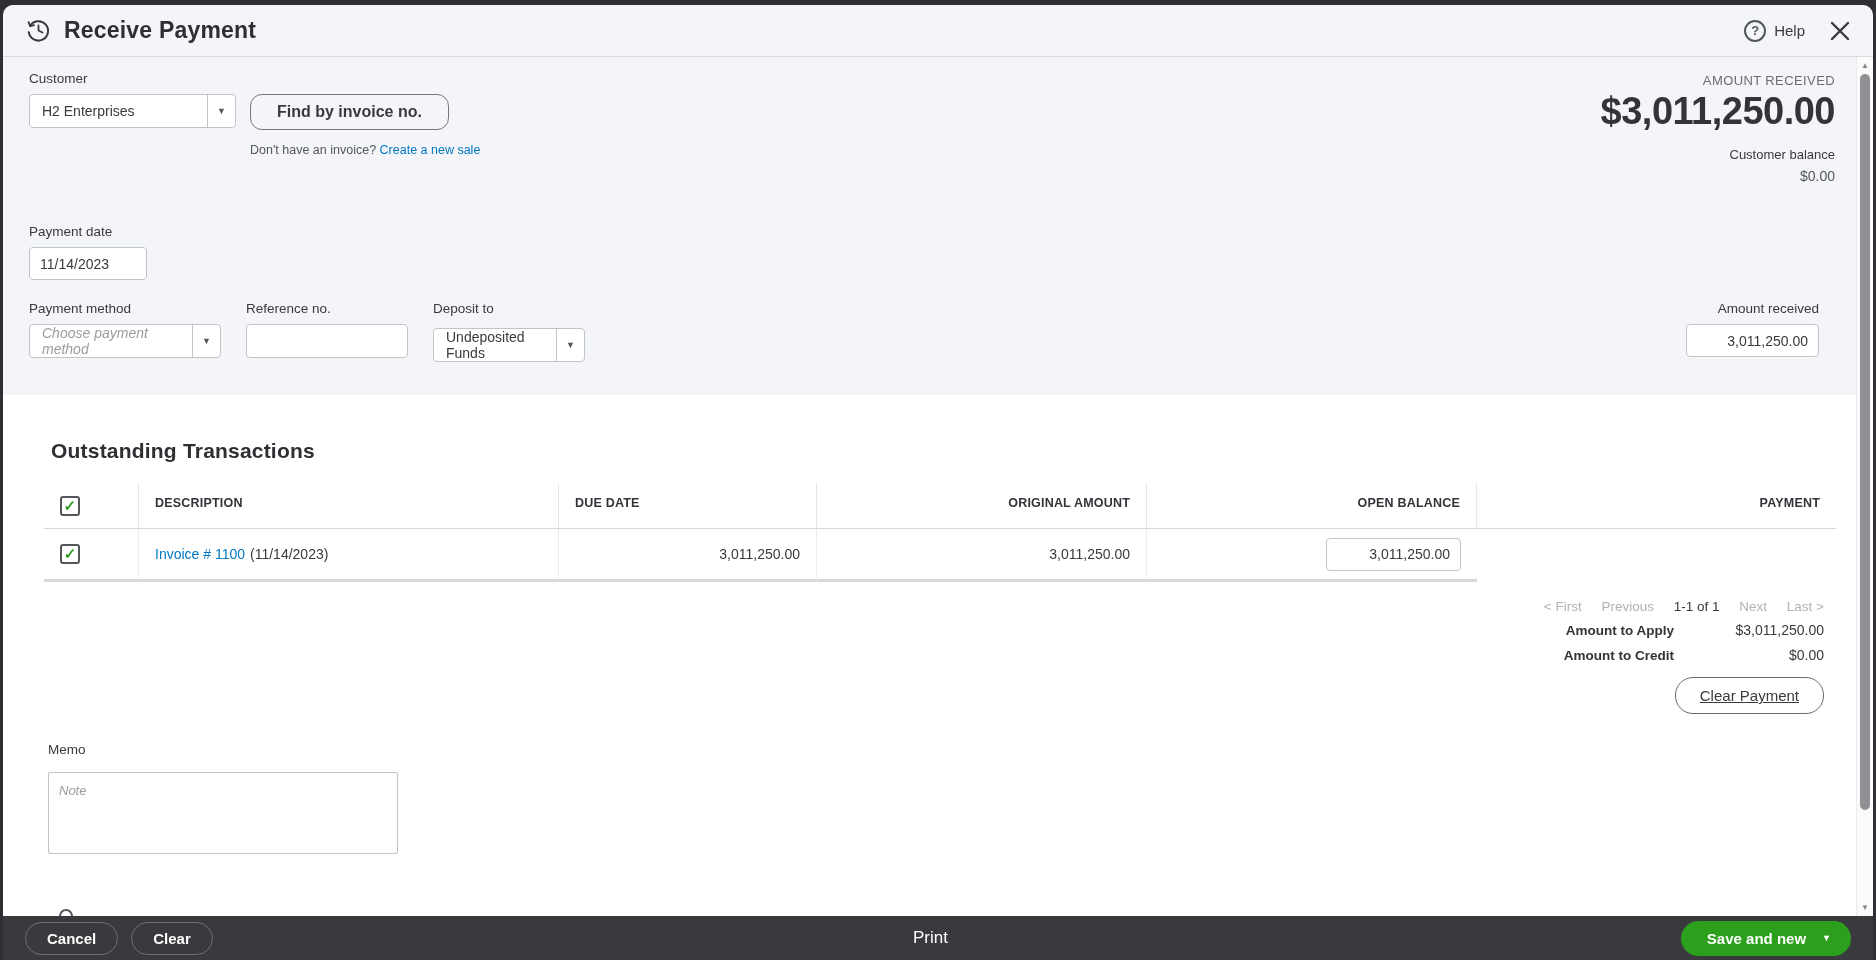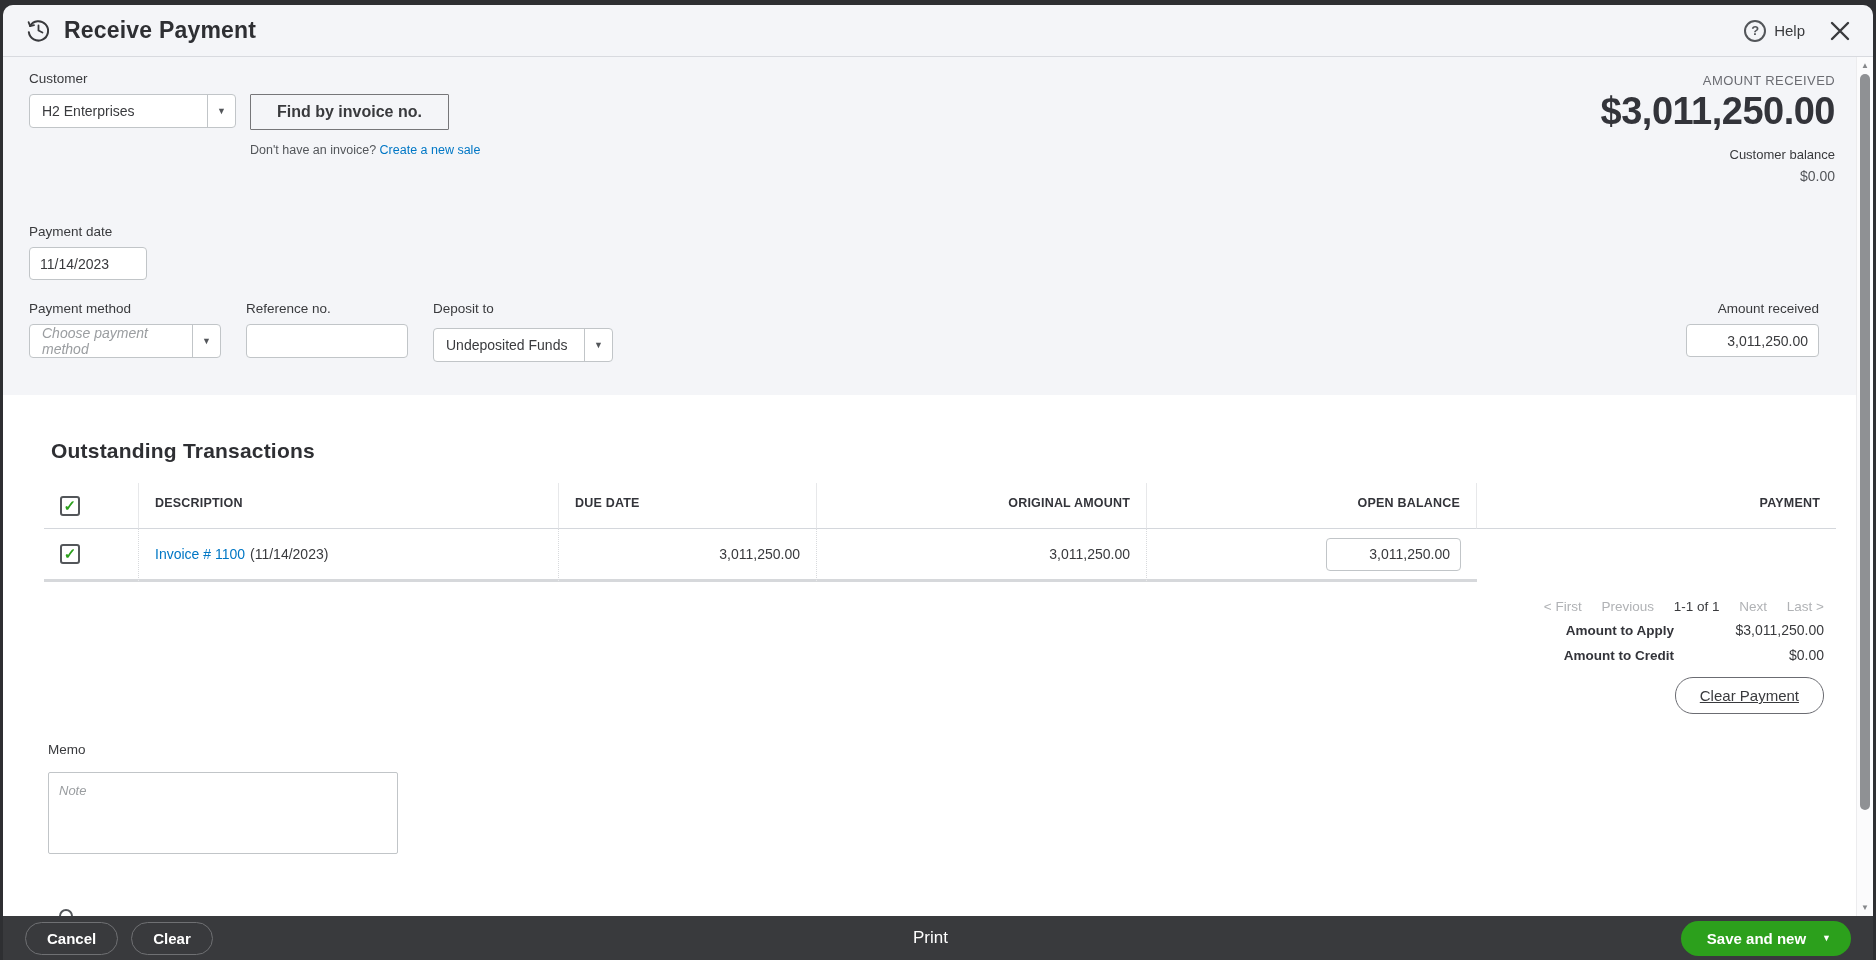--- a/index.html
+++ b/index.html
@@ -38,40 +38,40 @@
   .field-label { font-size:13.5px; color:#393a3d; margin-bottom:8px; }
   .select-box { height:34px; background:#fff; border:1px solid #c1c5c8; border-radius:4px;
                 display:flex; align-items:stretch; cursor:pointer; }
   .select-text { display:flex; align-items:center; padding:0 12px; font-size:14px; color:#393a3d; flex:1; }
   .select-text.placeholder { color:#9a9da0; font-style:italic; }
   .select-arrow { width:28px; border-left:1px solid #c1c5c8; display:flex; align-items:center;
                   justify-content:center; font-size:9px; color:#53565a; }
   .customer-select { width:207px; }
   .find-col { margin-left:14px; }
   .find-btn { height:36px; padding:0 26px; background:transparent; border:1px solid #767679;
-              border-radius:1px; font-family:inherit; font-size:16px; font-weight:bold;
+              border-radius:12px; font-family:inherit; font-size:16px; font-weight:bold;
               color:#393a3d; cursor:pointer; }
   .helper-line { margin-top:13px; font-size:12.5px; color:#53565a; }
   .helper-line a { color:#0077c5; text-decoration:none; cursor:pointer; }
 
   .amount-block { margin-left:auto; text-align:right; padding-top:2px; }
   .ar-label { font-size:13px; color:#6b6c72; letter-spacing:.4px; }
   .ar-amount { font-size:38px; font-weight:bold; color:#33343a; letter-spacing:-.5px; margin-top:2px; }
   .cb-label { font-size:13px; color:#393a3d; margin-top:14px; }
   .cb-value { font-size:14px; color:#53565a; margin-top:6px; }
 
   .row2 { margin-top:40px; }
   .date-input { width:118px; height:33px; border:1px solid #c1c5c8; border-radius:4px;
                 padding:0 10px; font-family:inherit; font-size:14px; color:#393a3d; background:#fff; }
 
   .row3 { margin-top:21px; display:flex; align-items:flex-start; }
   .pm-select { width:192px; }
   .ref-input { width:162px; height:34px; border:1px solid #c1c5c8; border-radius:4px;
                padding:0 10px; font-family:inherit; font-size:14px; background:#fff; }
-  .dep-select { width:180px;margin-top:12px; }
+  .dep-select { width:152px;margin-top:12px; }
   .fgroup { margin-right:25px; }
   .amt-group { margin-left:auto; text-align:right; margin-right:16px; }
   .amt-input { width:133px; height:33px; border:1px solid #c1c5c8; border-radius:4px;
                padding:0 10px; font-family:inherit; font-size:14px; color:#393a3d;
                text-align:right; background:#fff; }
 
   
   .white-section { padding:0 20px 0 41px; position:relative; }
   .ot-title { font-size:21px; font-weight:600; color:#2e2f33; letter-spacing:.2px;
               margin:44px 0 20px 7px; }

